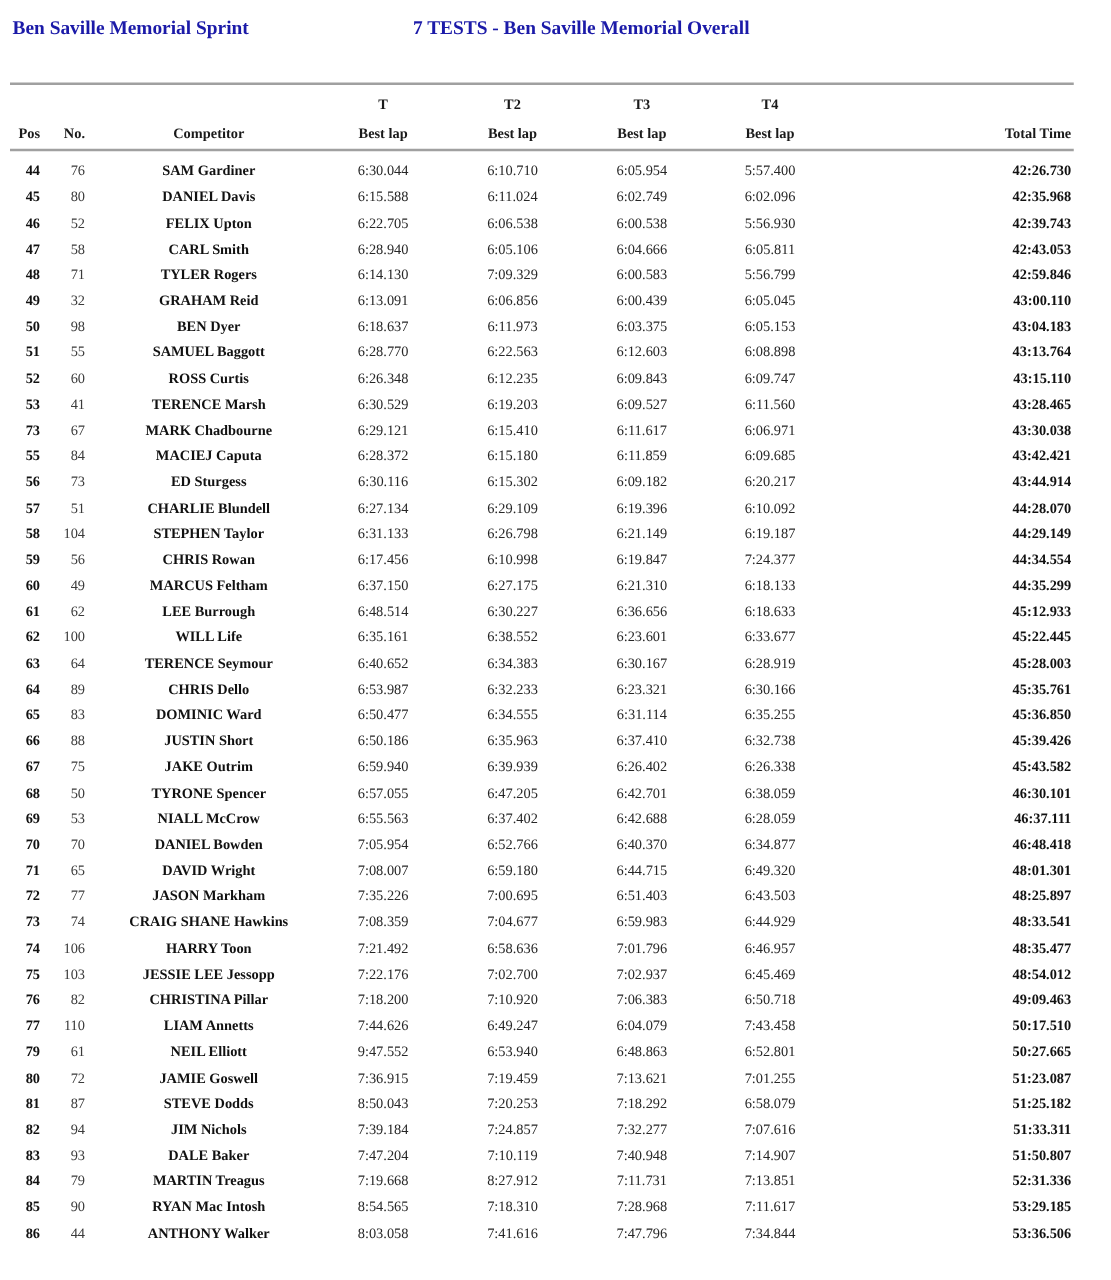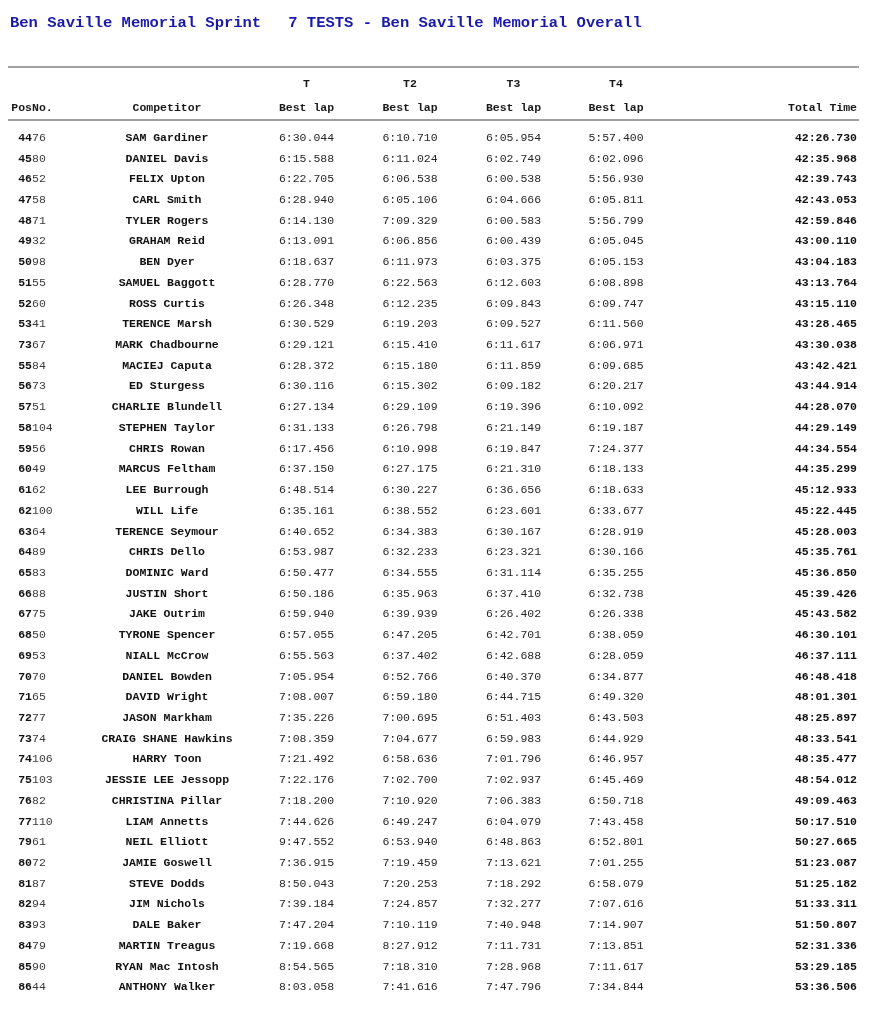--- a/index.html
+++ b/index.html
@@ -1,20 +1,20 @@
 <!DOCTYPE html>
 <html><head>
 <meta charset="utf-8">
 <style>
   html,body{margin:0;padding:0;background:#ffffff;}
   .page{
     position:relative;
     width:889px;height:1024px;
     background:#ffffff;
-    font-family:Liberation Mono, monospace;
+    font-family:Liberation Serif, serif;
     color:#1a1a1a;
     overflow:hidden;
     box-sizing:border-box;
   }
   .titlebar{
     position:absolute;top:14px;left:0;right:0;height:20px;
   }
   .title-left{
     position:absolute;left:10px;top:0;
     font-size:15.5px;font-weight:bold;color:#1b1aa8;
@@ -34,21 +34,21 @@
   .rule{height:2px;background:#a0a0a0;margin:0 -2px;}
   .grid{
     display:grid;
     grid-template-columns:22px 36px 187px 103px 104px 103px 102px 1fr;
     align-items:center;
   }
   .hdr-trow{height:23px;padding-top:4px;}
   .hdr-row{height:24px;padding-bottom:0;}
   .hcell{font-size:11.5px;font-weight:bold;color:#1a1a1a;}
   .c-pos{text-align:right;}
-  .c-no{text-align:left;}
+  .c-no{text-align:right;}
   .c-name{padding-left:11px;text-align:center;}
   .c-lap{text-align:center;}
   .c-total{text-align:right;}
   .data-rows{padding-top:6px;}
   .data-row{height:20.72px;font-size:11.5px;}
   .data-row .c-pos{font-weight:bold;color:#111;}
   .data-row .c-no{font-weight:normal;color:#3a3a3a;}
   .data-row .c-name{font-weight:bold;color:#111;}
   .data-row .c-lap{font-weight:normal;color:#262626;}
   .data-row .c-total{font-weight:bold;color:#111;}

